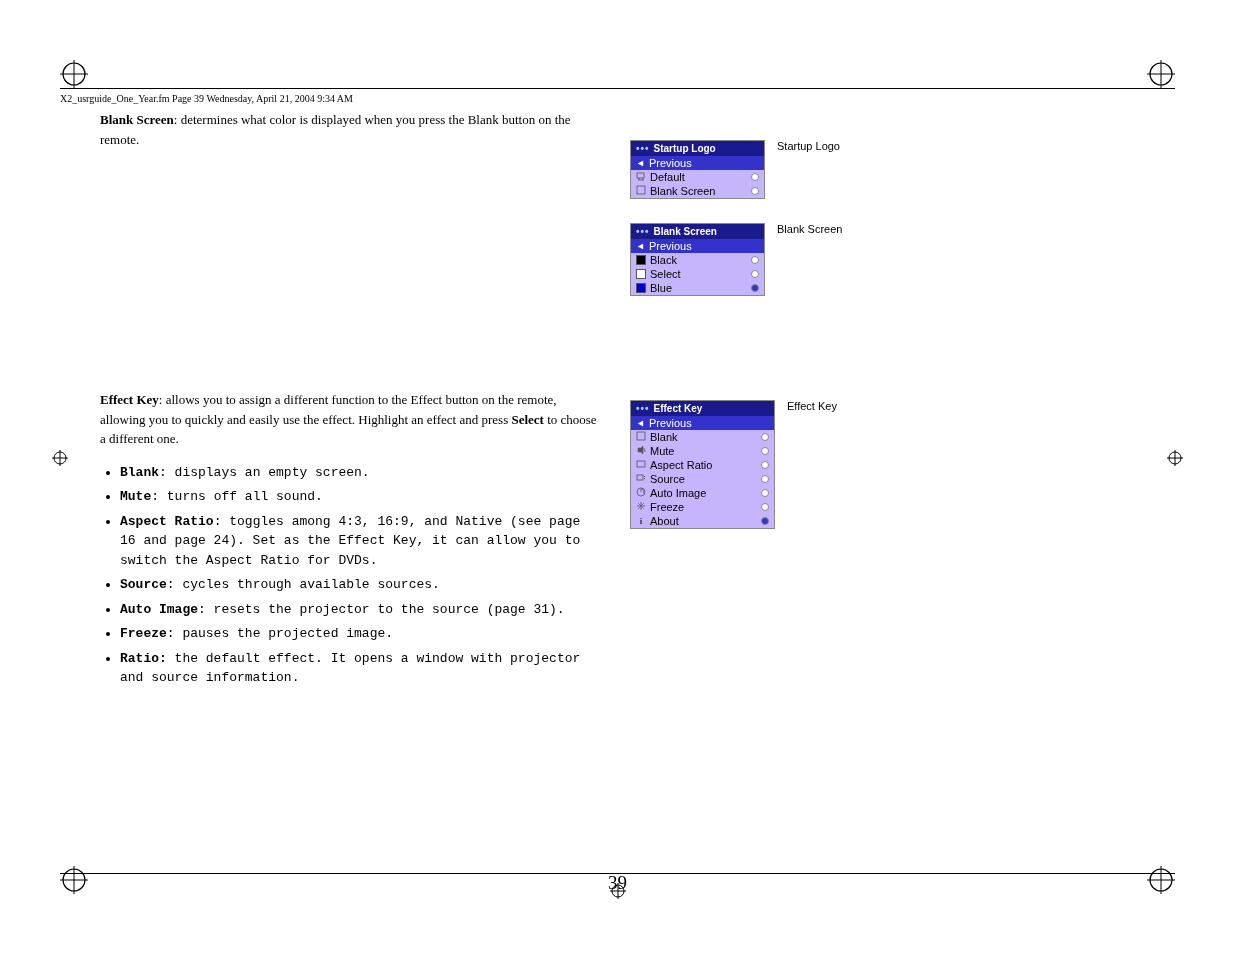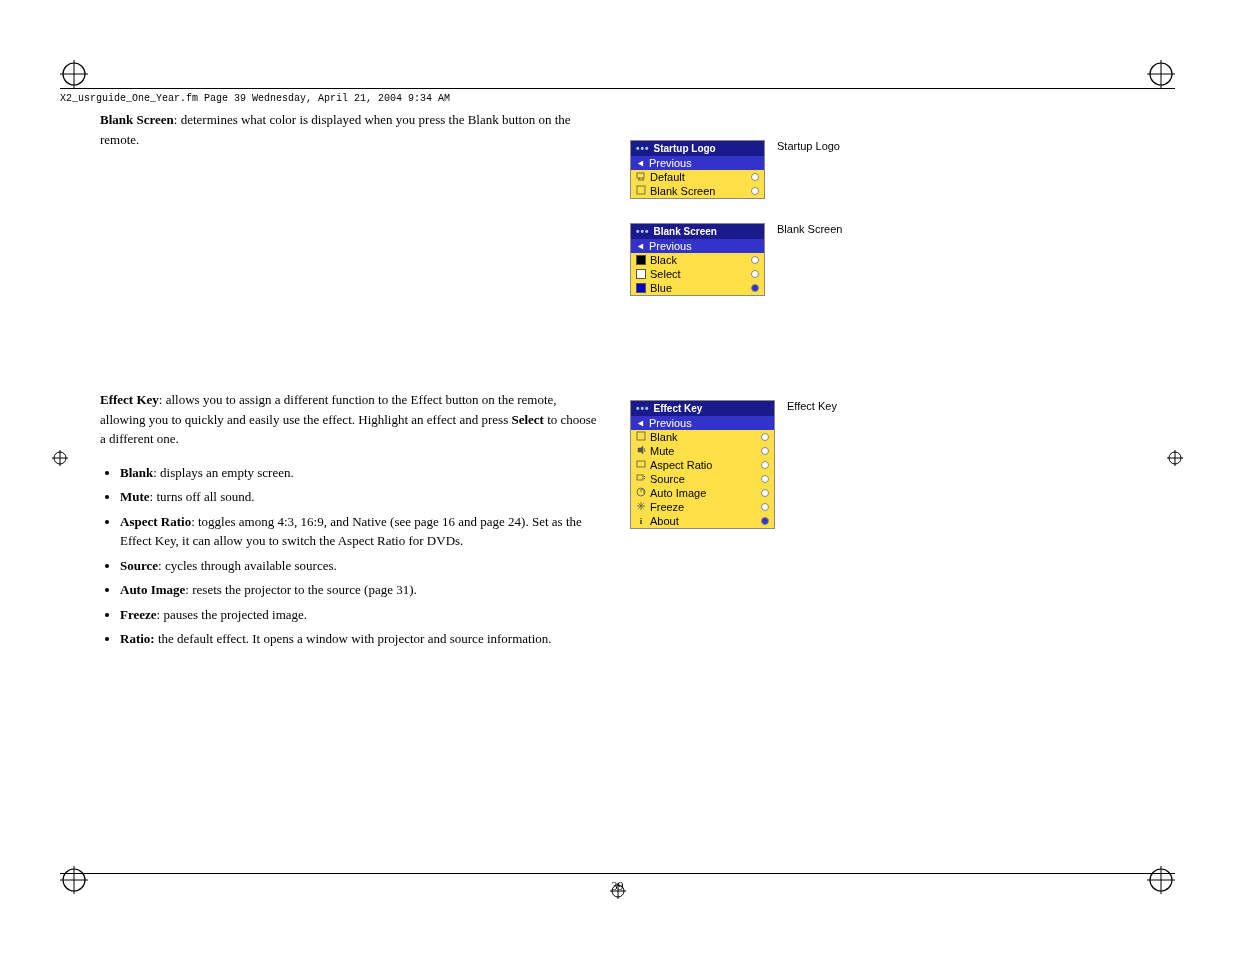--- a/index.html
+++ b/index.html
@@ -24,21 +24,21 @@
 
     
     .header-bar {
       position: absolute;
       top: 88px;
       left: 60px;
       right: 60px;
       border-top: 1px solid #000;
       padding-top: 4px;
       font-size: 10px;
-      font-family: Liberation Mono, monospace;
+      font-family: Liberation Serif, serif;
       color: #000;
     }
 
     
     .main-content {
       position: absolute;
       top: 110px;
       left: 100px;
       width: 500px;
     }
@@ -51,20 +51,21 @@
     .bold { font-weight: bold; }
 
     .bullet-list {
       margin-left: 20px;
       margin-top: 6px;
     }
     .bullet-list li {
       margin-bottom: 5px;
       line-height: 1.5;
       list-style: disc;
+      font-family: Liberation Mono, monospace;
     }
 
     
     .right-panels {
       position: absolute;
       top: 140px;
       left: 630px;
       width: 300px;
     }
 
@@ -92,21 +93,21 @@
       color: #aaccff;
       font-size: 10px;
       letter-spacing: 1px;
     }
 
     .menu-item {
       display: flex;
       align-items: center;
       padding: 1px 5px;
       gap: 4px;
-      background: #fde047;
+      background: #c4b5fd;
     }
 
     .menu-item.highlighted {
       background: #3333cc;
       color: #ffffff;
     }
 
     .menu-item .radio-dot {
       width: 10px;
       height: 10px;
@@ -165,21 +166,21 @@
       left: 630px;
     }
 
     
     .page-number {
       position: absolute;
       bottom: 60px;
       left: 0;
       right: 0;
       text-align: center;
-      font-size: 12px;
+      font-size: 19px;
       font-family: "Times New Roman", Times, serif;
     }
 
     
     .bottom-line {
       position: absolute;
       bottom: 80px;
       left: 60px;
       right: 60px;
       border-top: 1px solid #000;

